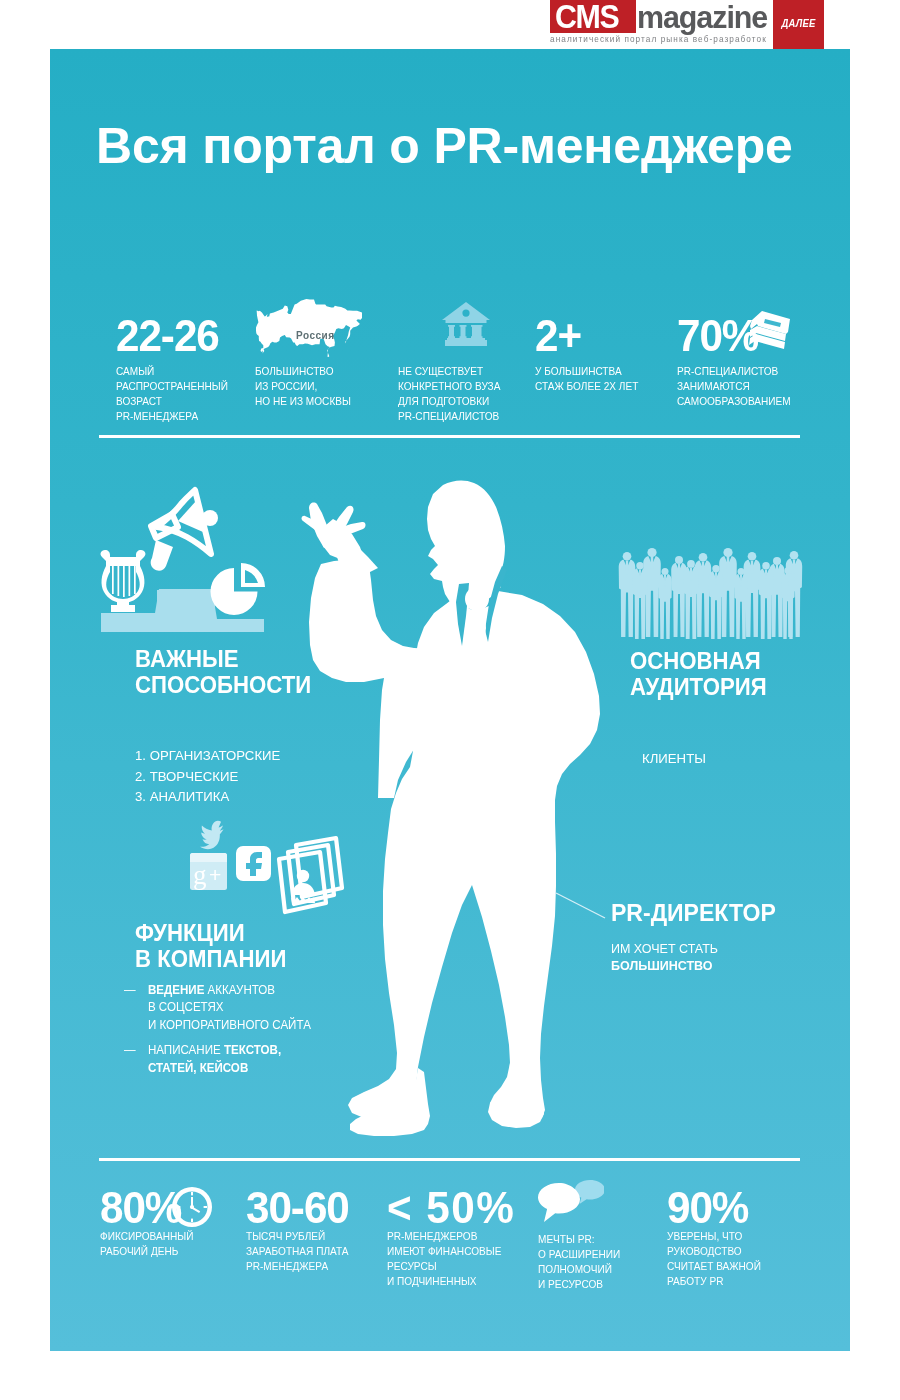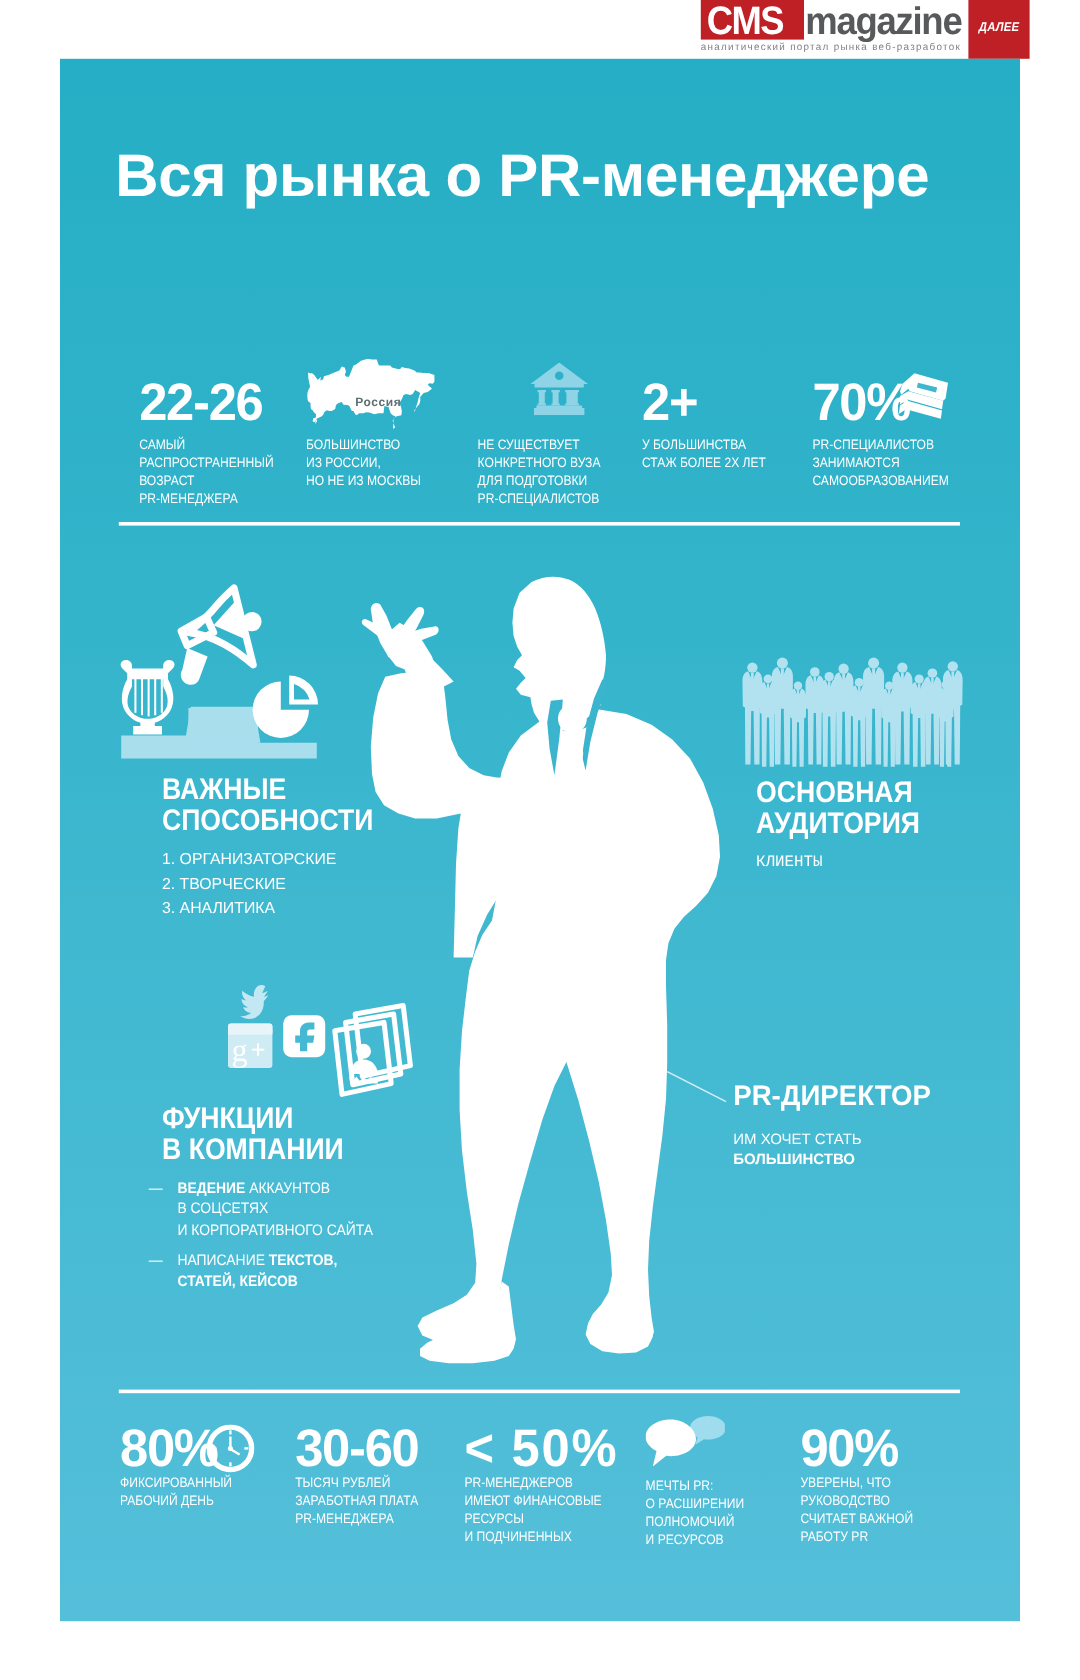--- a/index.html
+++ b/index.html
@@ -3,21 +3,21 @@
 <meta charset="utf-8">
 <title>infographic</title>
 <style>
   html,body{margin:0;padding:0;}
   body{width:900px;height:1400px;background:#ffffff;
        font-family:"Liberation Sans",sans-serif;overflow:hidden;
        -webkit-font-smoothing:antialiased;}
   .page{position:relative;width:900px;height:1400px;background:#fff;}
 
   
-  .logo{position:absolute;left:584px;top:0px;width:275px;height:49px;}
+  .logo{position:absolute;left:550px;top:0px;width:275px;height:49px;}
   .logo-cmsbox{position:absolute;left:0;top:0;width:86px;height:33px;background:#BE2026;}
   .logo-cms{position:absolute;left:5px;top:3px;font-weight:bold;font-size:33px;
             letter-spacing:-1.5px;color:#fff;line-height:27px;
             transform:scaleX(0.92);transform-origin:left top;}
   .logo-mag{position:absolute;left:87px;top:4px;font-weight:bold;font-size:32px;color:#58595B;
             line-height:27px;letter-spacing:-1.1px;transform:scaleX(0.95);transform-origin:left top;}
   .logo-tag{position:absolute;left:0px;top:34px;font-size:8.4px;color:#808285;
             letter-spacing:1.1px;white-space:nowrap;transform:scaleX(0.98);transform-origin:left top;}
   .logo-dalee{position:absolute;left:223px;top:0;width:51px;height:49px;background:#BE2026;}
   .logo-dalee span{position:absolute;left:0;right:0;top:17px;text-align:center;color:#fff;
@@ -61,32 +61,32 @@
   .s4 .bignum{position:absolute;left:0;top:0;}
   .s4 .cap{position:absolute;left:0;top:50px;}
   .s5 .bignum{position:absolute;left:0;top:17px;}
   .s5 .icon-books{position:absolute;left:69px;top:11px;}
   .s5 .cap{position:absolute;left:0;top:67px;}
 
   .head2{color:#fff;font-weight:bold;font-size:24.8px;line-height:25.5px;letter-spacing:0px;
          white-space:nowrap;text-transform:uppercase;
          transform:scaleX(0.895);transform-origin:left top;}
   .sub{color:#fff;font-size:13.2px;line-height:20.5px;letter-spacing:0px;white-space:nowrap;
-       text-transform:uppercase;}
+       text-transform:uppercase;margin-top:40px;}
   svg{display:block;}
   .gapfill{fill:#3AB5CD;}
   .blk{position:absolute;}
   .skills{left:50px;top:430px;}
   .skills .icon-skills{position:absolute;left:-5px;top:-4px;}
   .skills .head2{position:absolute;left:35px;top:167px;}
   .skills .sub{position:absolute;left:35px;top:227px;}
   .audience{left:580px;top:495px;}
   .audience .icon-crowd{position:absolute;left:-15px;top:0px;}
   .audience .head2{position:absolute;left:0;top:104px;}
-  .audience .sub{position:absolute;left:0;top:165px;font-family:Liberation Mono, monospace;}
+  .audience .sub{position:absolute;left:12px;top:165px;}
   .functions{left:50px;top:756px;}
   .functions .icon-social{position:absolute;left:85px;top:10px;}
   .functions .head2{position:absolute;left:35px;top:115px;}
   .functions .flist{position:absolute;left:35px;top:177px;color:#fff;font-size:12.6px;
                     line-height:17.3px;text-transform:uppercase;white-space:nowrap;
                     transform:scaleX(0.92);transform-origin:left top;}
   .fitem{position:relative;padding-left:14px;margin-bottom:8.5px;}
   .fitem .dash{position:absolute;left:-12px;top:0;}
   .director{left:560px;top:840px;}
   .director .leader{position:absolute;left:-55px;top:3px;}
@@ -119,21 +119,21 @@
     <div class="logo-mag">magazine</div>
     <div class="logo-tag">аналитический портал рынка веб-разработок</div>
     <div class="logo-dalee">
         <span>ДАЛЕЕ</span>
       </div>
   </div>
 
   <div class="panel">
 
     <div class="title">
-      <div class="l1">Вся рынка о PR-менеджере</div>
+      <div class="l1">Вся портал о PR-менеджере</div>
     </div>
 
     <div class="stat s1">
       <div class="bignum">22-26</div>
       <div class="cap">
         <div>САМЫЙ</div>
         <div>РАСПРОСТРАНЕННЫЙ</div>
         <div>ВОЗРАСТ</div>
         <div>PR-МЕНЕДЖЕРА</div>
       </div>

